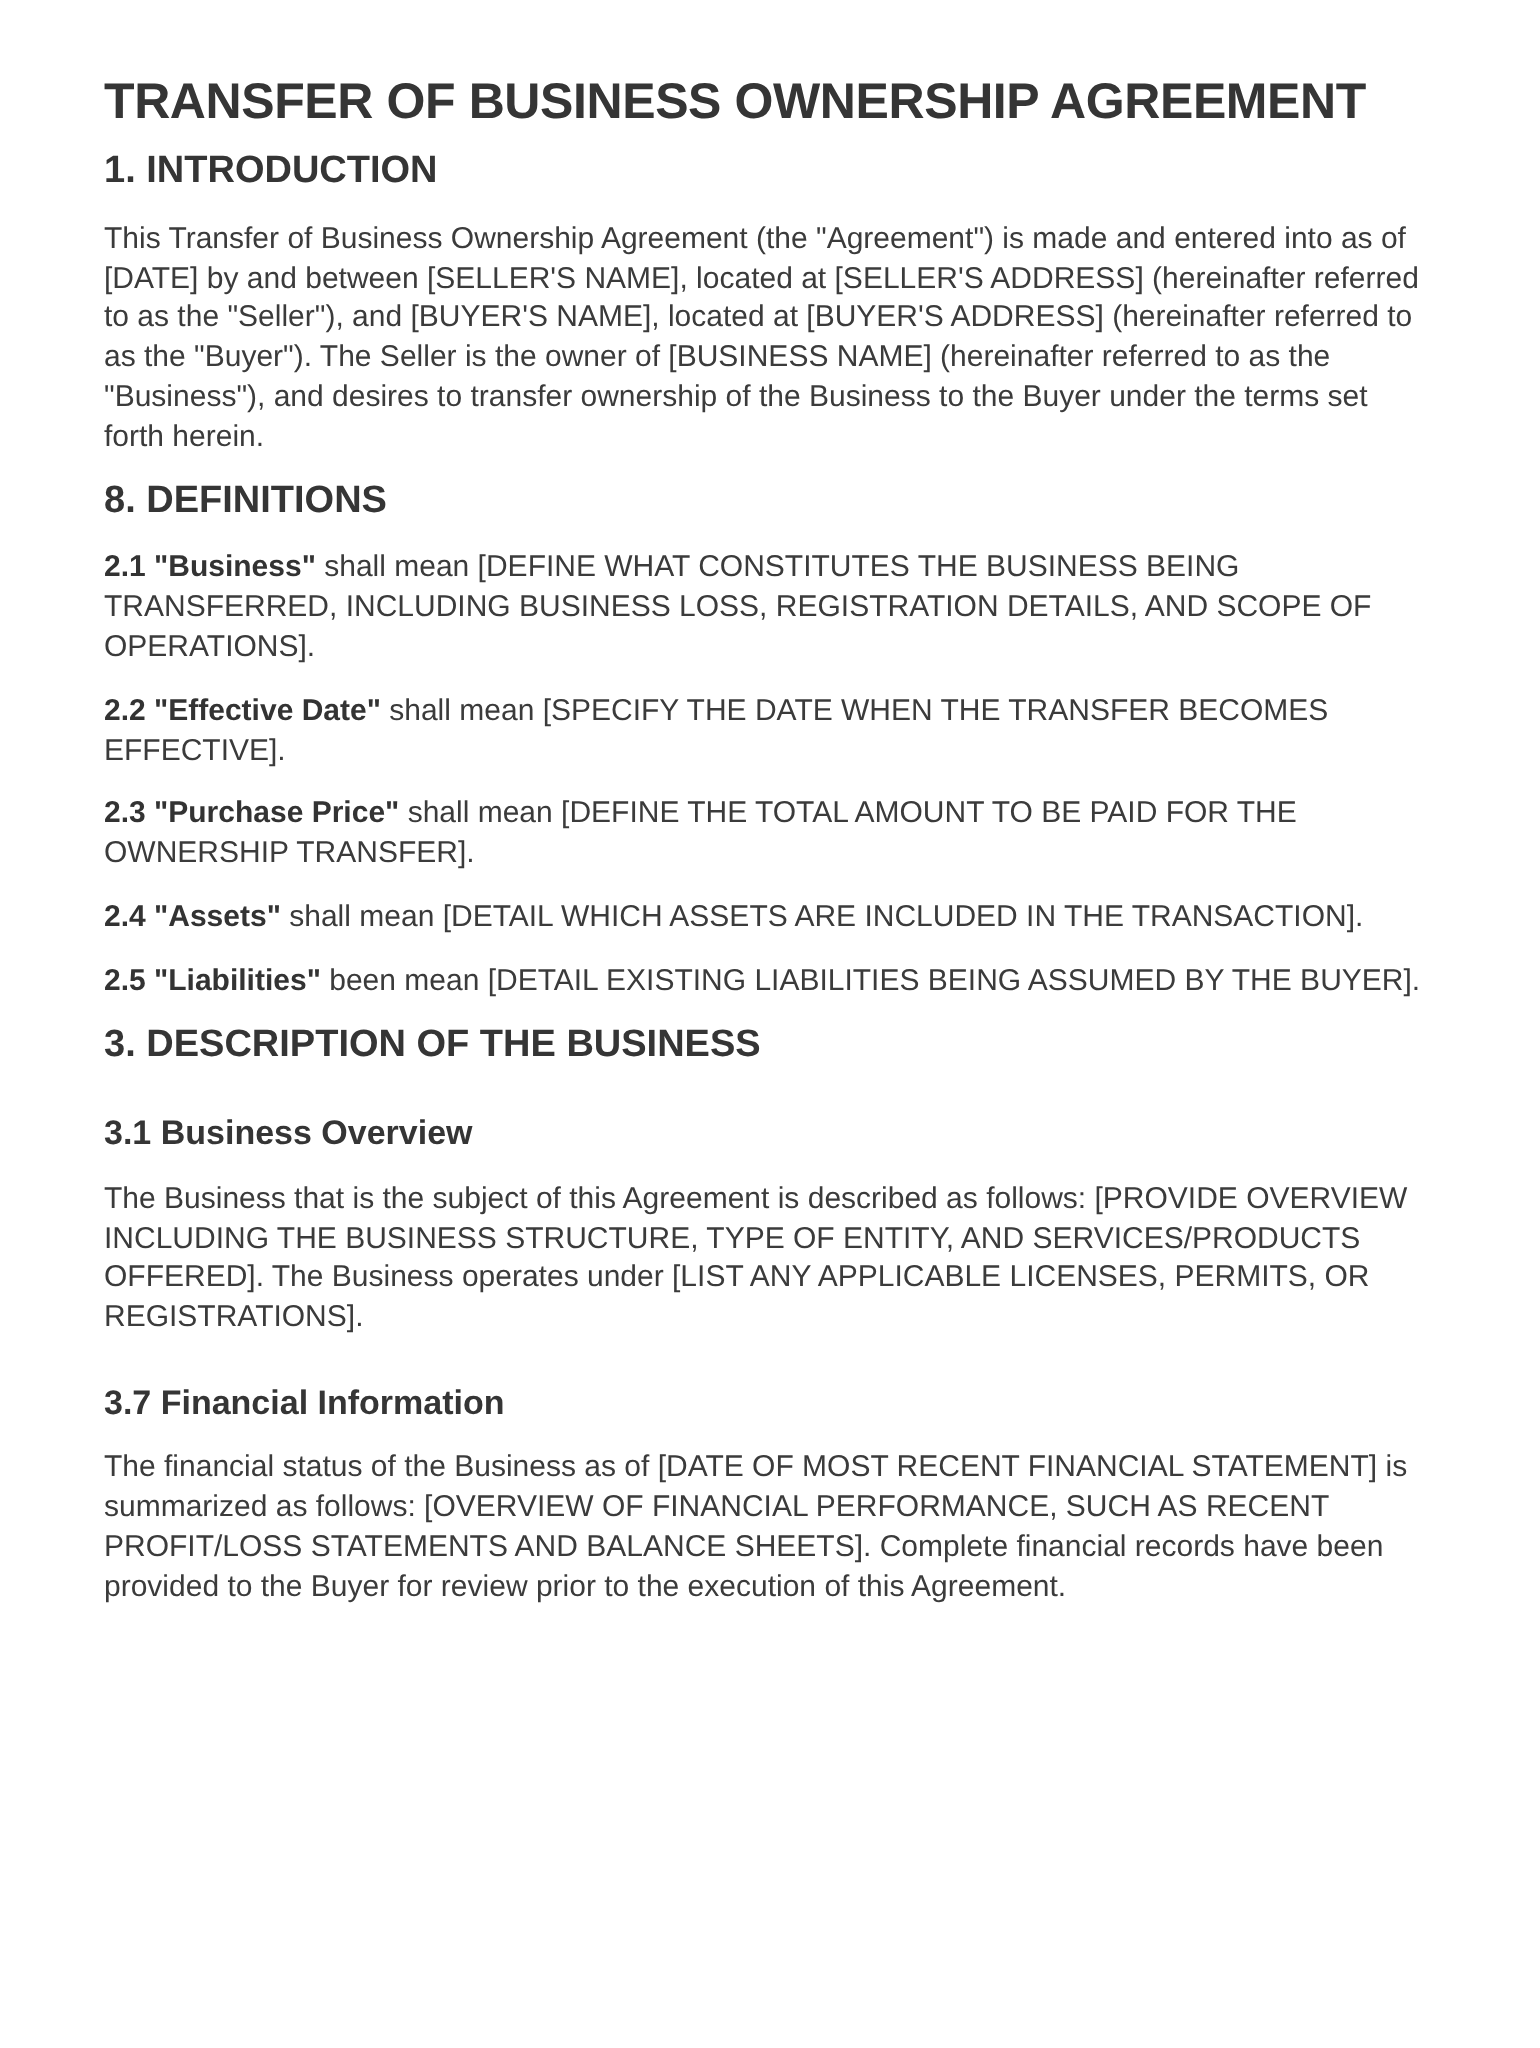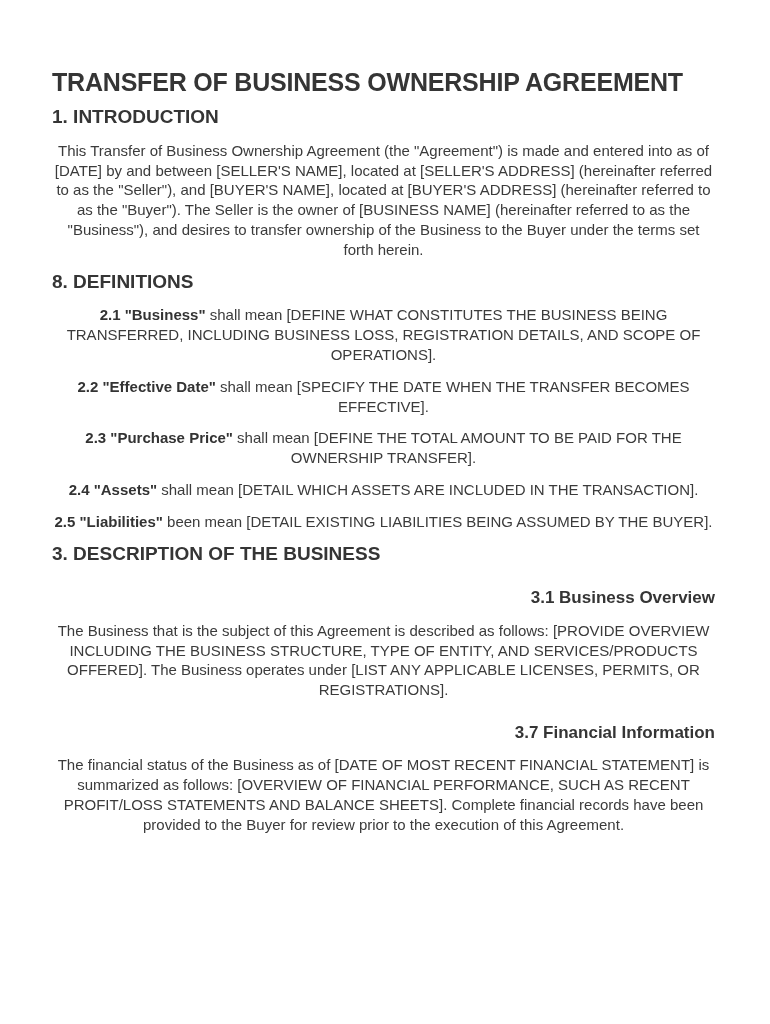--- a/index.html
+++ b/index.html
@@ -6,21 +6,21 @@
     margin: 0;
     padding: 0;
     background: #ffffff;
   }
   .page {
     position: relative;
     width: 770px;
     height: 1024px;
     box-sizing: border-box;
     background: #ffffff;
-    padding: 70px 55px 0 52px;
+    padding: 39px 55px 0 52px;
     font-family: "Liberation Sans", "DejaVu Sans", sans-serif;
     color: #383838;
     overflow: hidden;
   }
   .doc-title {
     font-size: 25px;
     font-weight: bold;
     line-height: 1.0;
     margin: 0;
     letter-spacing: -0.2px;
@@ -32,28 +32,26 @@
     line-height: 1.2;
     margin: 11px 0 0 0;
     color: #353535;
   }
   .h3 {
     font-size: 17px;
     font-weight: bold;
     line-height: 1.2;
     margin: 23px 0 0 0;
     color: #353535;
-    text-align: right;
   }
   .para {
     font-size: 15px;
     line-height: 19.8px;
     margin: 12px 0 0 0;
     color: #3b3b3b;
-    text-align: center;
   }
   .para .term {
     font-weight: bold;
     color: #333333;
   }
 </style>
 </head>
 <body>
 
 <div class="page">

